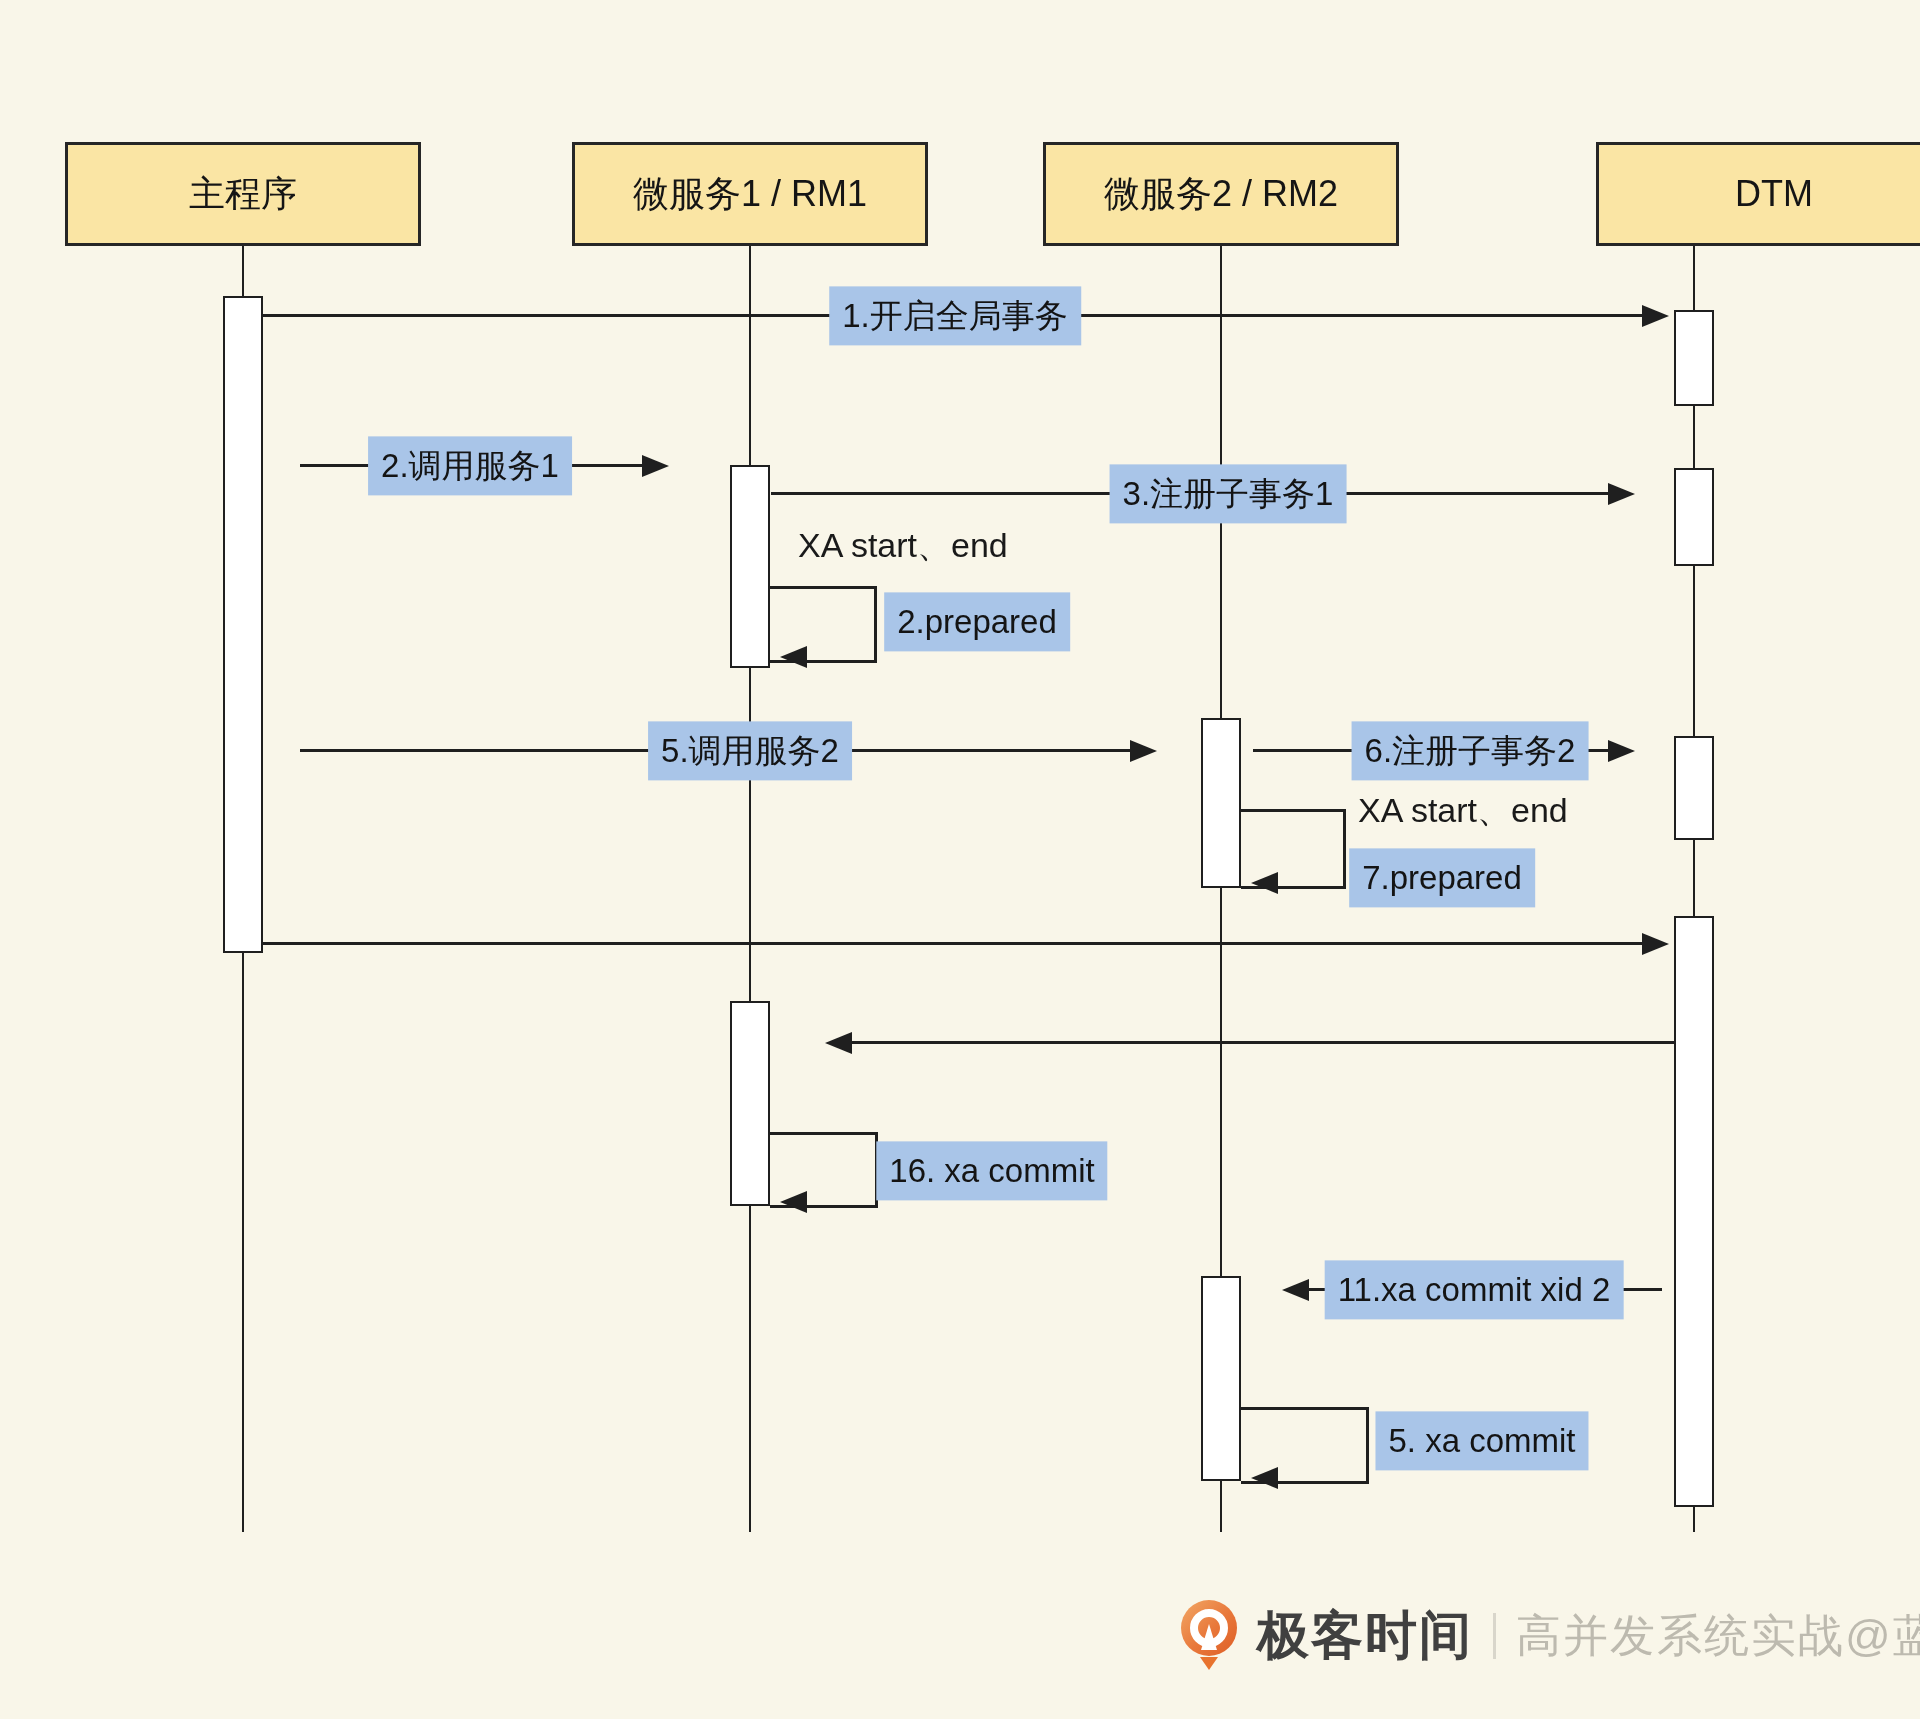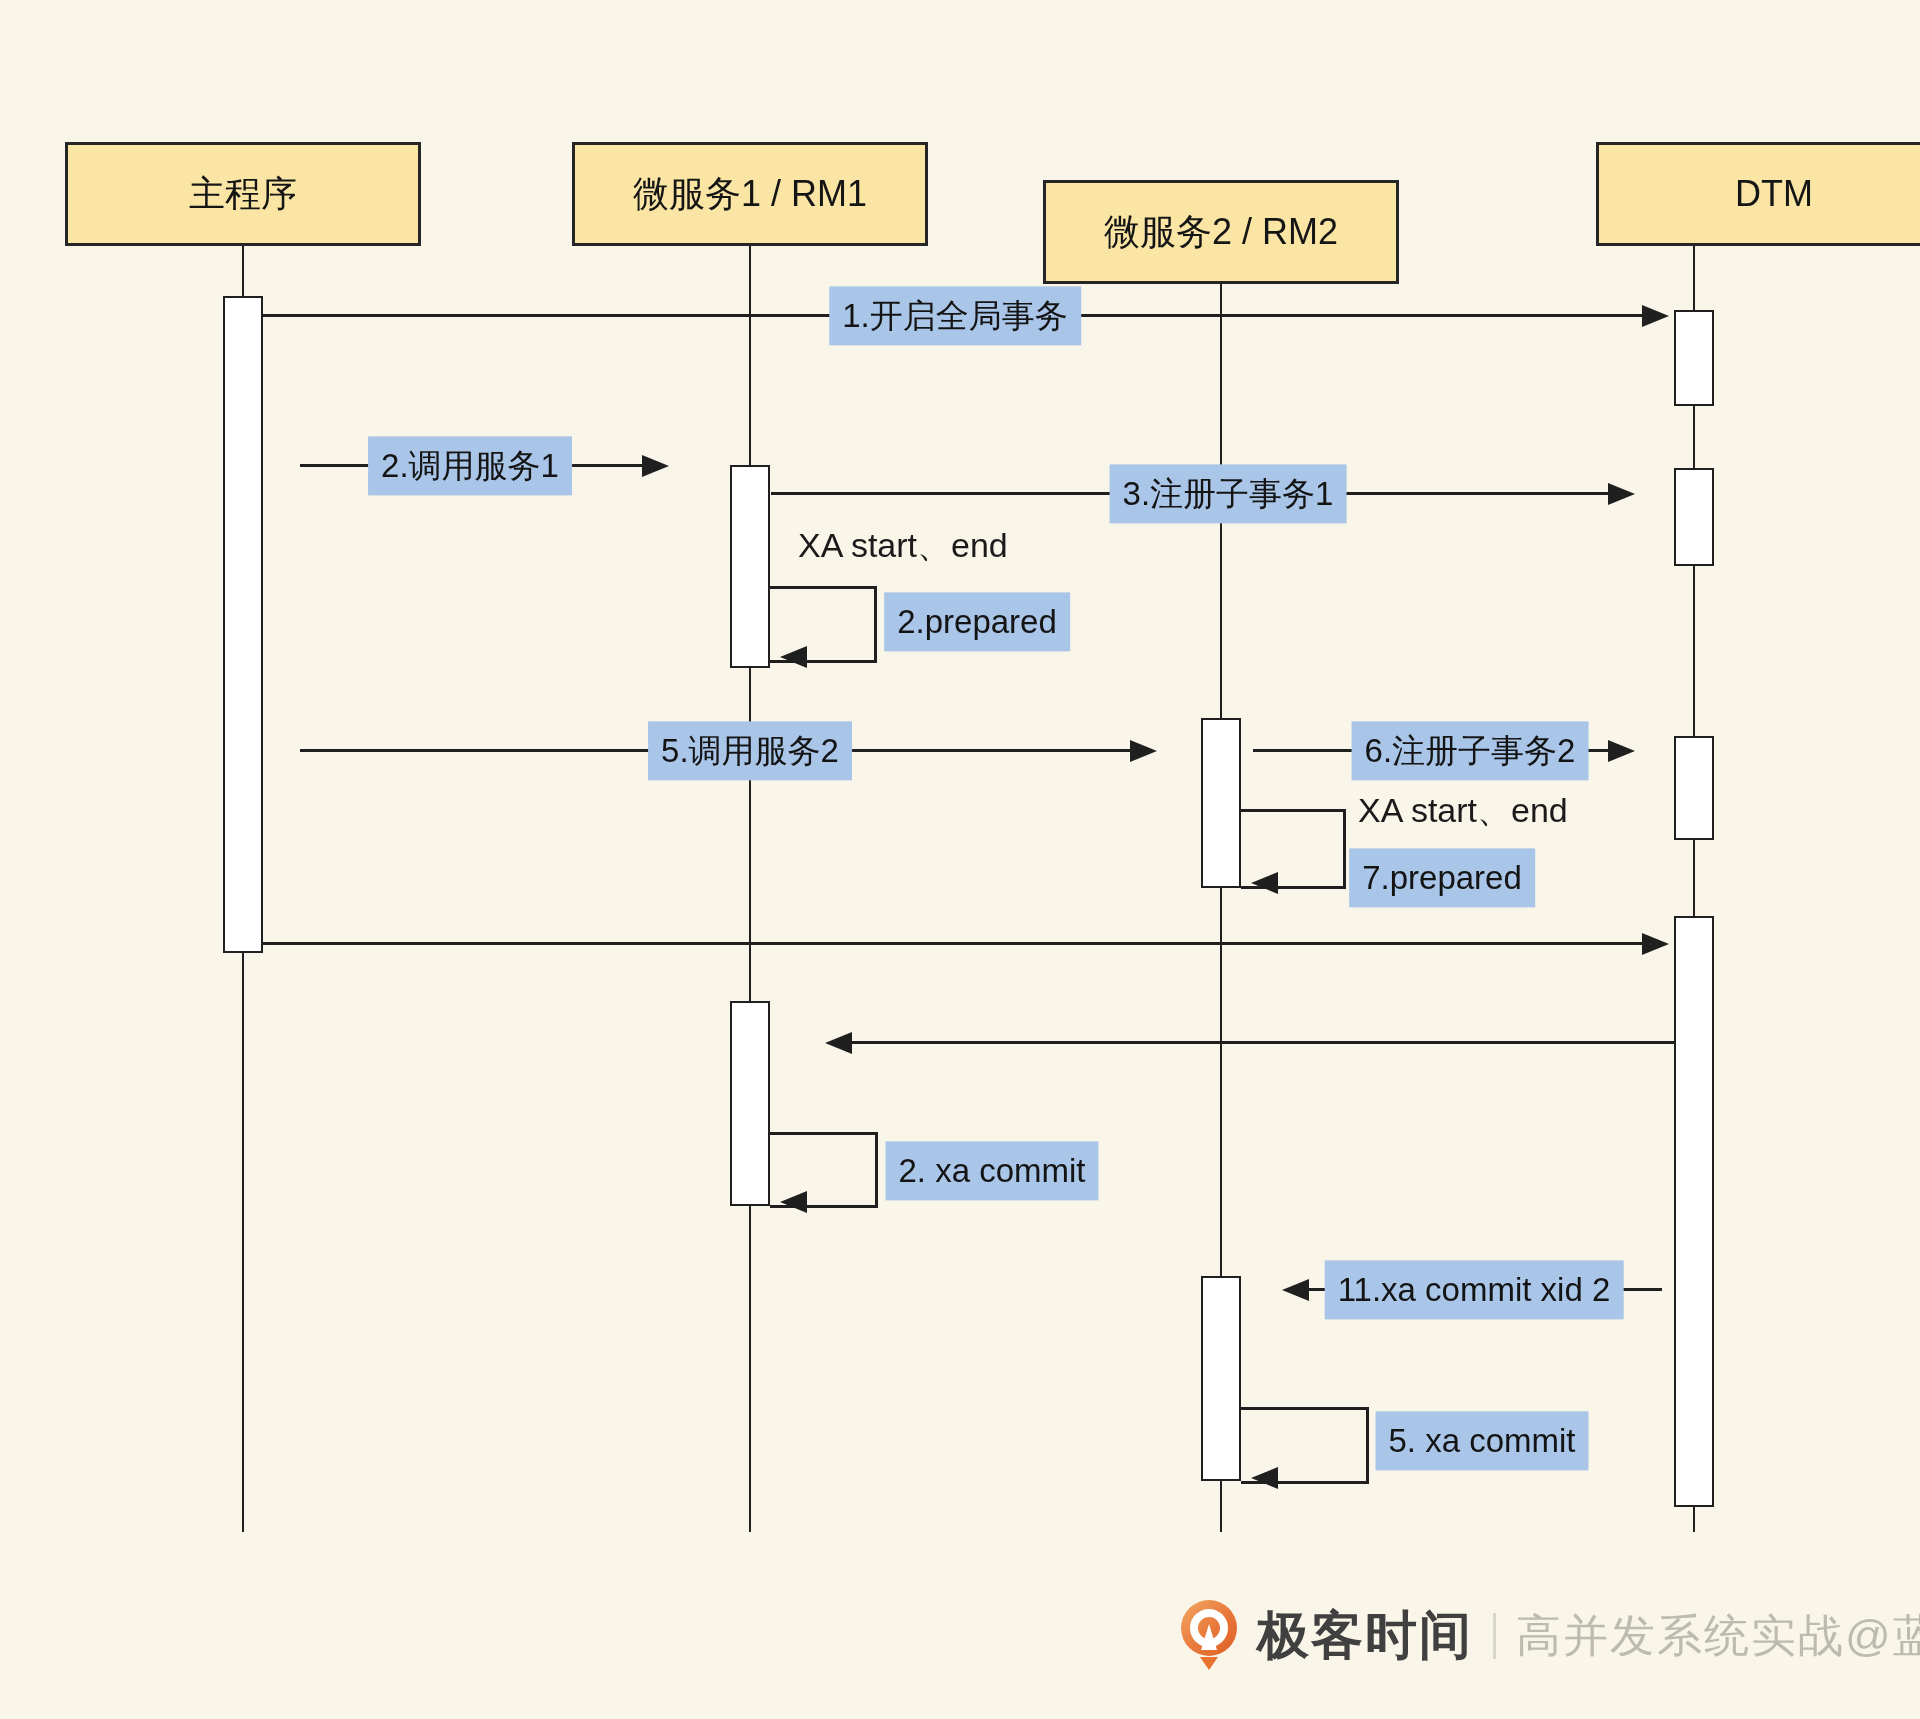--- a/index.html
+++ b/index.html
@@ -59,21 +59,21 @@
 
 <div class="canvas">
 
   <div class="lifeline" style="left:242px;"></div>
   <div class="lifeline" style="left:749px;"></div>
   <div class="lifeline" style="left:1220px;"></div>
   <div class="lifeline" style="left:1693px;"></div>
 
   <div class="pbox" style="left:65px;">主程序</div>
   <div class="pbox" style="left:572px;">微服务1 / RM1</div>
-  <div class="pbox" style="left:1043px;margin-top:38px;">微服务2 / RM2</div>
+  <div class="pbox" style="left:1043px;">微服务2 / RM2</div>
   <div class="pbox" style="left:1596px;">DTM</div>
 
   <div class="abar" style="left:223px;top:296px;height:657px;"></div>
   <div class="abar" style="left:730px;top:465px;height:203px;"></div>
   <div class="abar" style="left:730px;top:1001px;height:205px;"></div>
   <div class="abar" style="left:1201px;top:718px;height:170px;"></div>
   <div class="abar" style="left:1201px;top:1276px;height:205px;"></div>
   <div class="abar" style="left:1674px;top:310px;height:96px;"></div>
   <div class="abar" style="left:1674px;top:468px;height:98px;"></div>
   <div class="abar" style="left:1674px;top:736px;height:104px;"></div>
@@ -112,21 +112,21 @@
   <div class="mlabel" style="left:1442px;top:878px;">7.prepared</div>
 
   <div class="hline" style="left:263px;top:942px;width:1379px;"></div>
   <div class="head-r" style="left:1642px;top:933px;"></div>
 
   <div class="head-l" style="left:825px;top:1032px;"></div>
   <div class="hline" style="left:851px;top:1041px;width:823px;"></div>
 
   <div class="loop" style="left:770px;top:1132px;width:105px;height:70px;"></div>
   <div class="head-l" style="left:780px;top:1191px;"></div>
-  <div class="mlabel" style="left:992px;top:1171px;">2. xa commit</div>
+  <div class="mlabel" style="left:992px;top:1171px;">16. xa commit</div>
 
   <div class="head-l" style="left:1282px;top:1279px;"></div>
   <div class="hline" style="left:1308px;top:1288px;width:354px;"></div>
   <div class="mlabel" style="left:1474px;top:1290px;text-align:right;">11.xa commit xid 2</div>
 
   <div class="loop" style="left:1241px;top:1407px;width:125px;height:71px;"></div>
   <div class="head-l" style="left:1251px;top:1467px;"></div>
   <div class="mlabel" style="left:1482px;top:1441px;">5. xa commit</div>
 
   <div class="footer">

